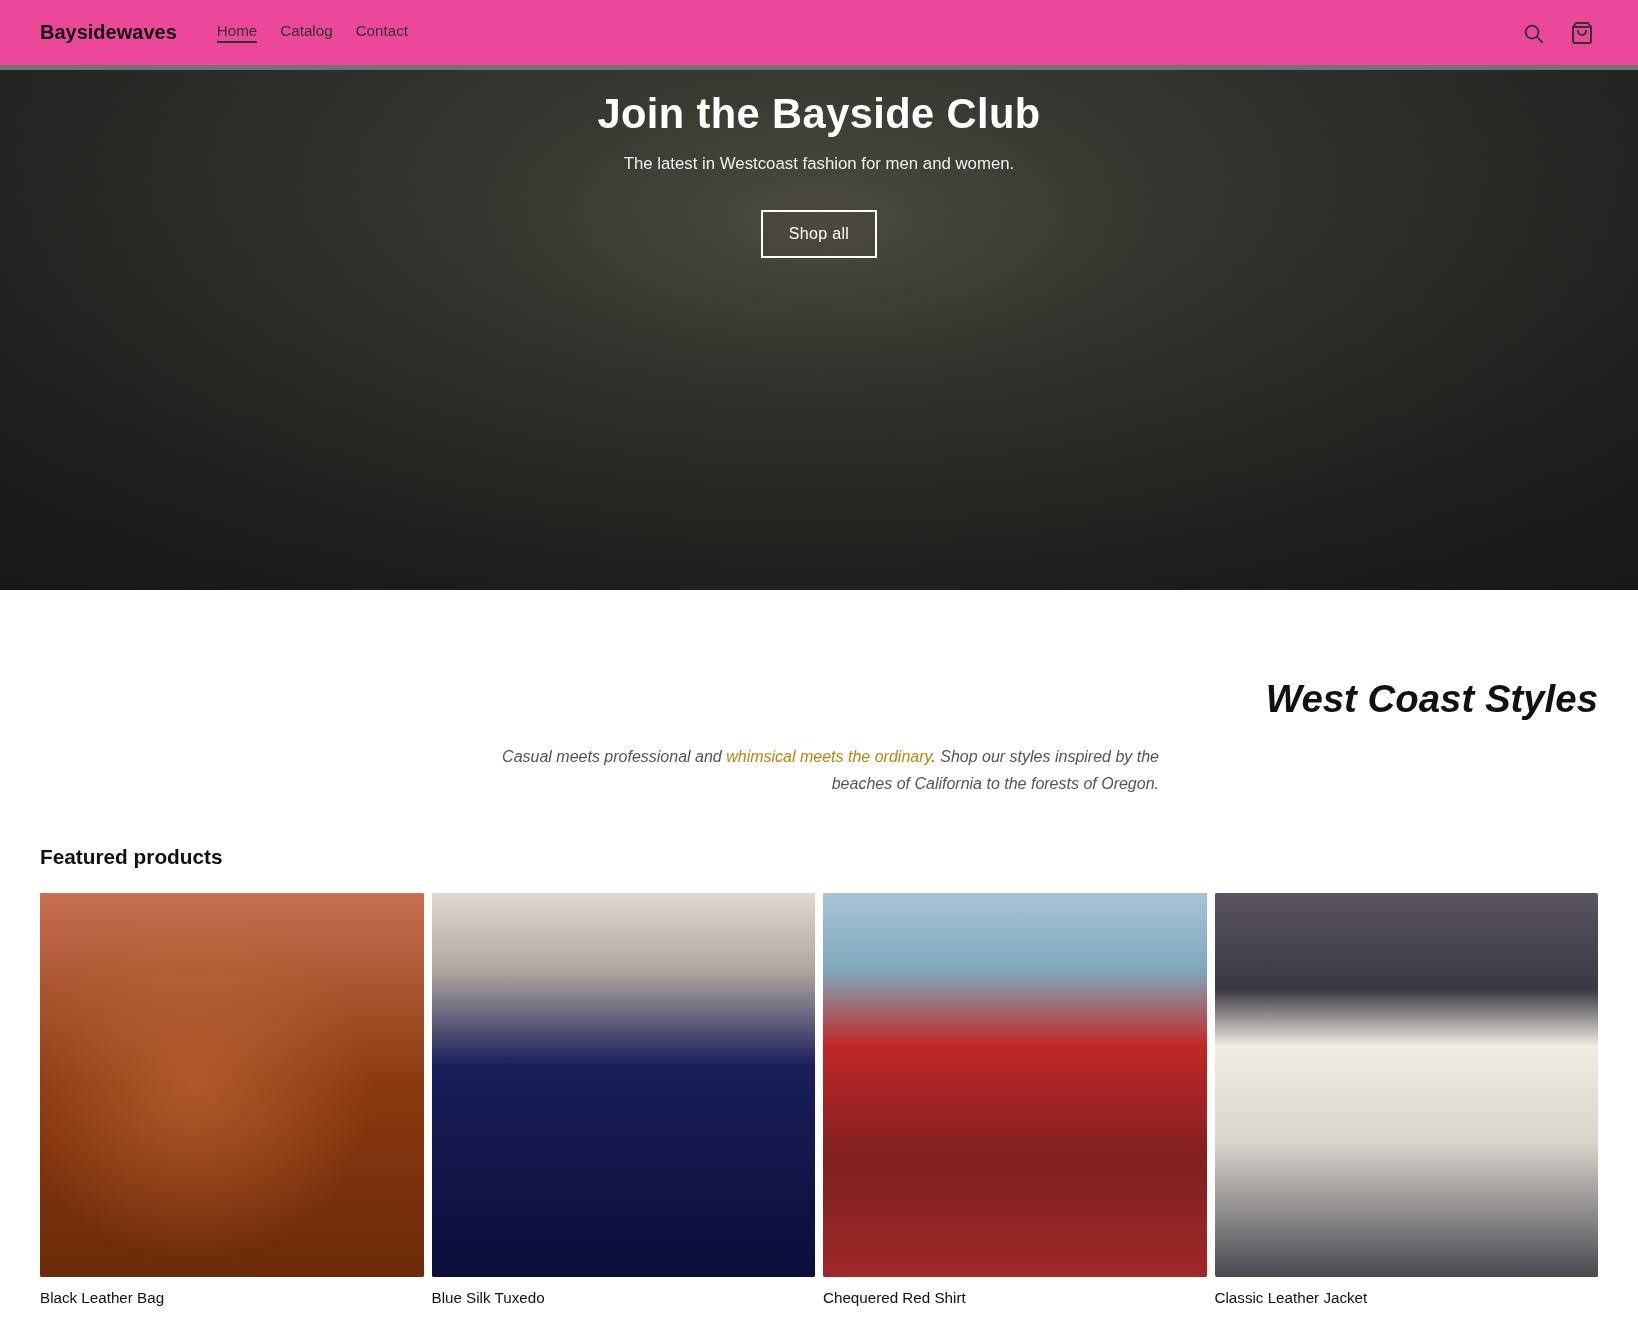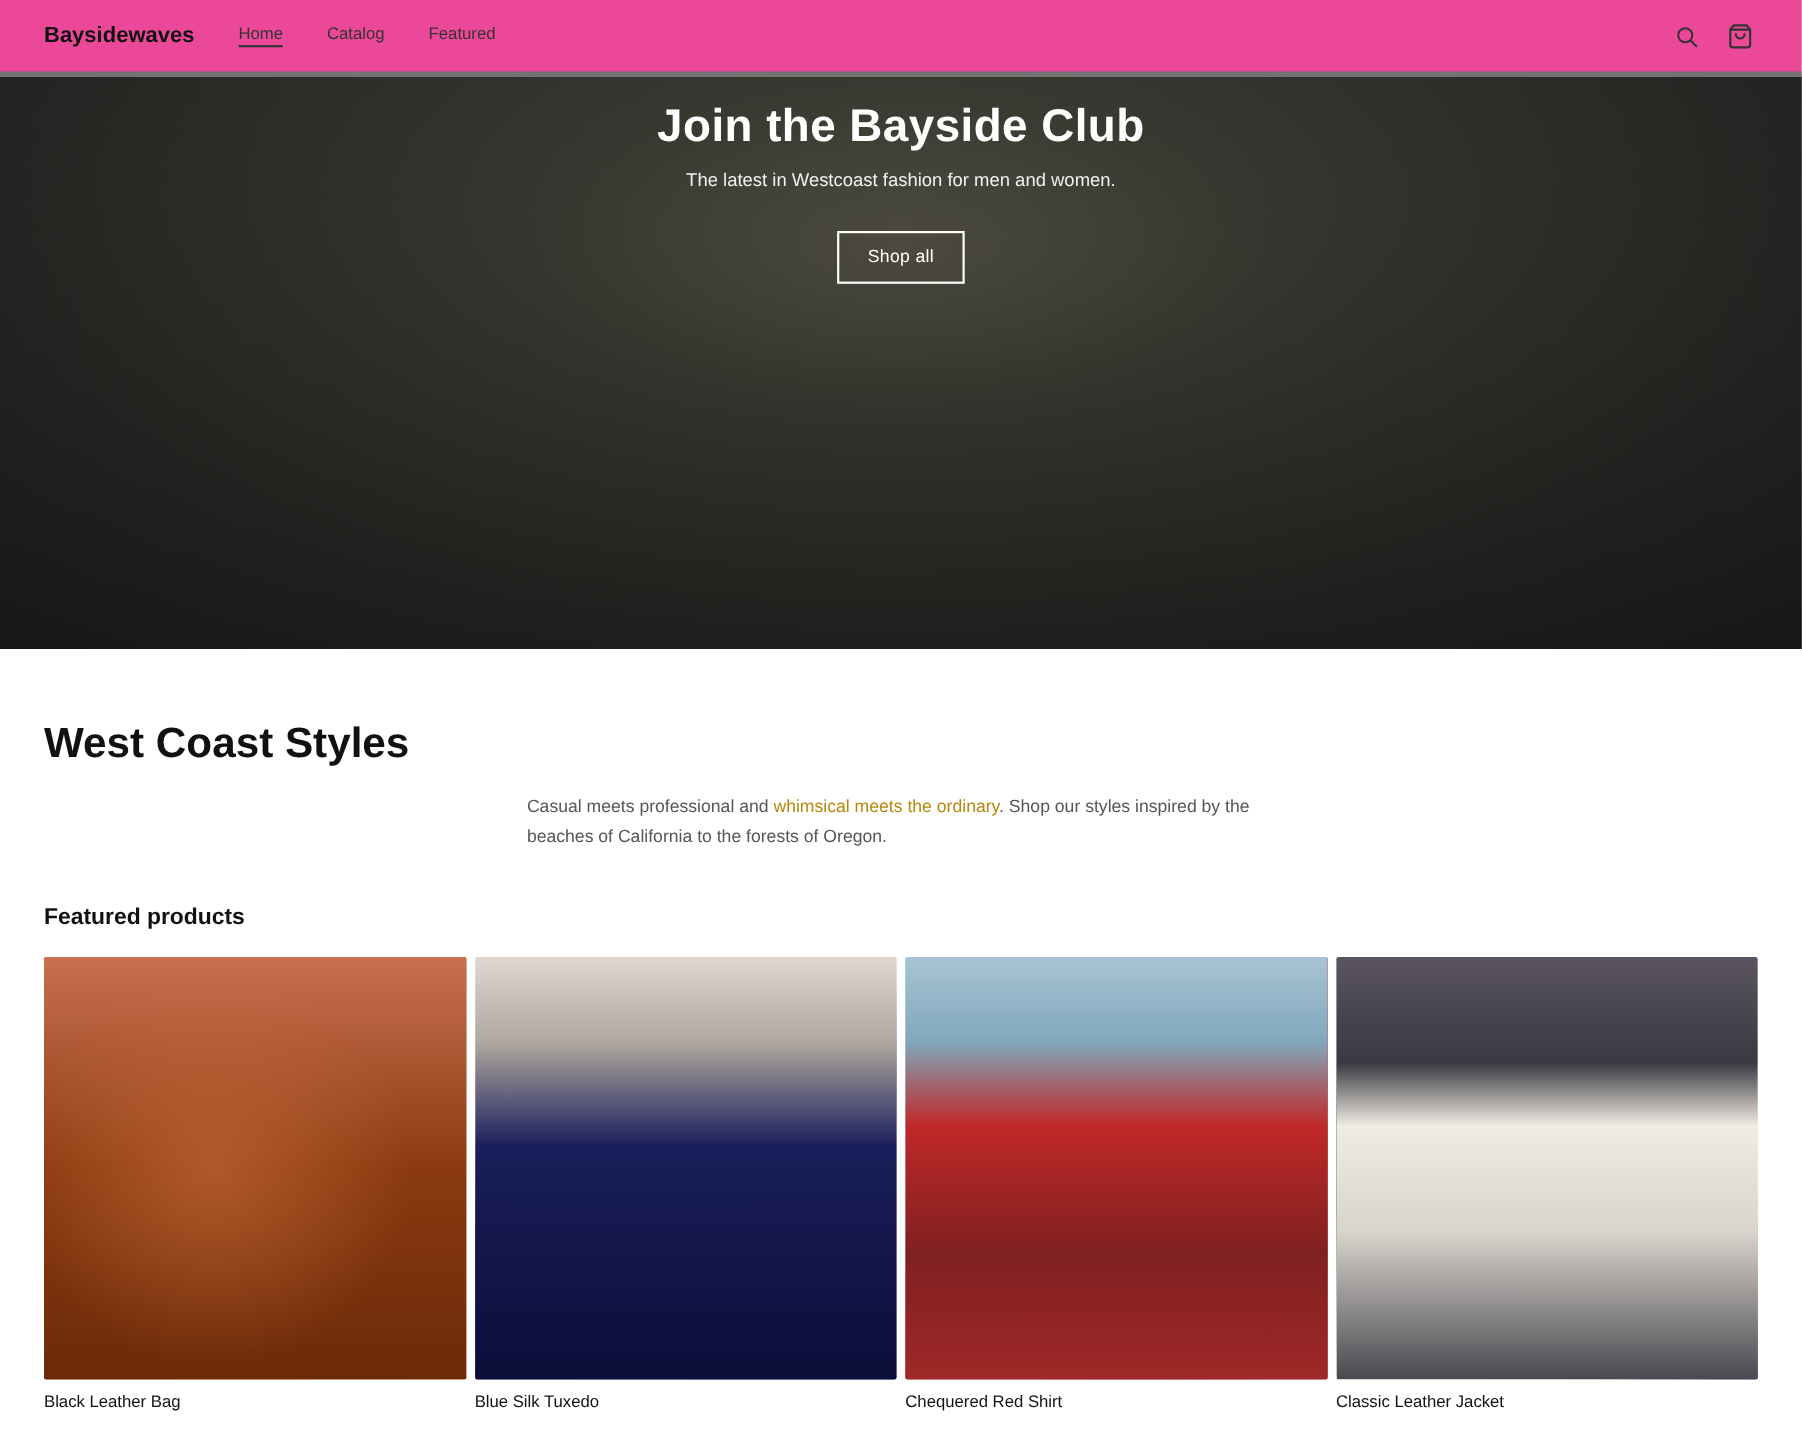--- a/index.html
+++ b/index.html
@@ -14,21 +14,21 @@
       border-bottom: 5px solid #737373;
       background: #ec4899;
     }
     .brand {
       font-size: 1.25rem;
       font-weight: 700;
       color: #111;
       text-decoration: none;
       margin-right: 40px;
     }
-    nav { display: flex; gap: 40px; flex: 1; }
+    nav { display: flex; gap: 23px; flex: 1; }
     nav a {
       text-decoration: none;
       color: #333;
       font-size: 0.95rem;
     }
     nav a.active {
       border-bottom: 2px solid #333;
       padding-bottom: 2px;
     }
     .header-icons { display: flex; gap: 18px; align-items: center; }
@@ -86,22 +86,23 @@
       background: transparent;
       text-decoration: none;
       font-size: 1rem;
       cursor: pointer;
       letter-spacing: 0.02em;
       transition: background 0.2s, color 0.2s;
     }
 
     
     .section-intro {
-      text-align: left;
-      padding: 64px 40px 48px;
+      text-align: right;
+      padding: 87px 40px 48px;
+      font-style: italic;
     }
     .section-intro h2 {
       font-size: 2.4rem;
       font-weight: 700;
       margin-bottom: 22px;
       color: #111;
     }
     .section-intro p {
       font-size: 1rem;
       color: #555;
@@ -192,21 +193,21 @@
     }
   </style>
 </head>
 <body>
 
 <header>
   <a class="brand" href="#">Baysidewaves</a>
   <nav>
     <a class="active" href="#">Home</a>
     <a href="#">Catalog</a>
-    <a href="#">Featured</a>
+    <a href="#">Contact</a>
   </nav>
   <div class="header-icons">
     <button class="icon-btn" title="Search">
       <svg width="22" height="22" viewBox="0 0 24 24" fill="none" stroke="#333" stroke-width="2" stroke-linecap="round" stroke-linejoin="round">
         <circle cx="11" cy="11" r="7"></circle>
         <line x1="16.5" y1="16.5" x2="22" y2="22"></line>
       </svg>
     </button>
     <button class="icon-btn" title="Cart">
       <svg width="24" height="24" viewBox="0 0 24 24" fill="none" stroke="#333" stroke-width="2" stroke-linecap="round" stroke-linejoin="round">

